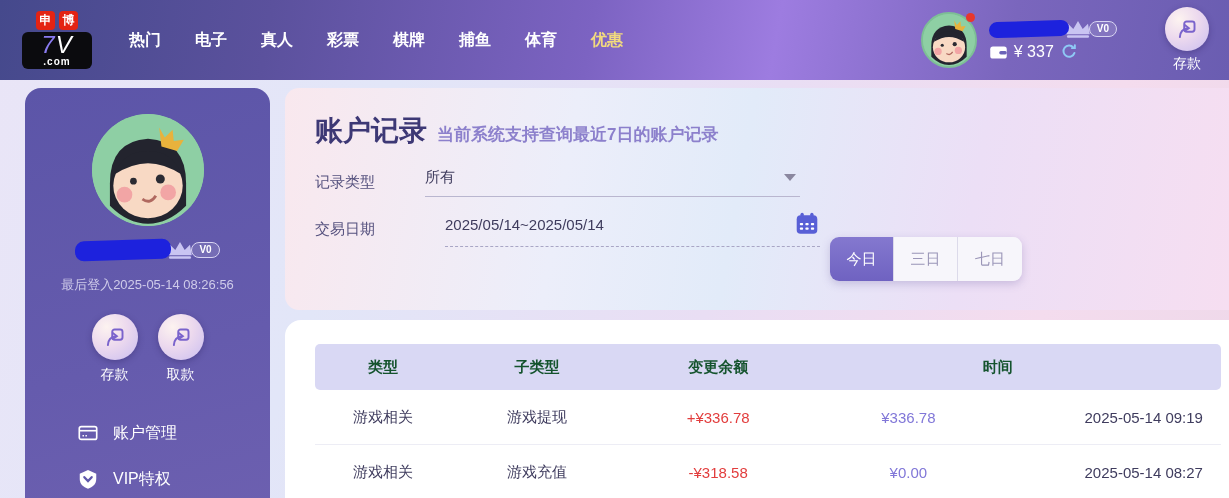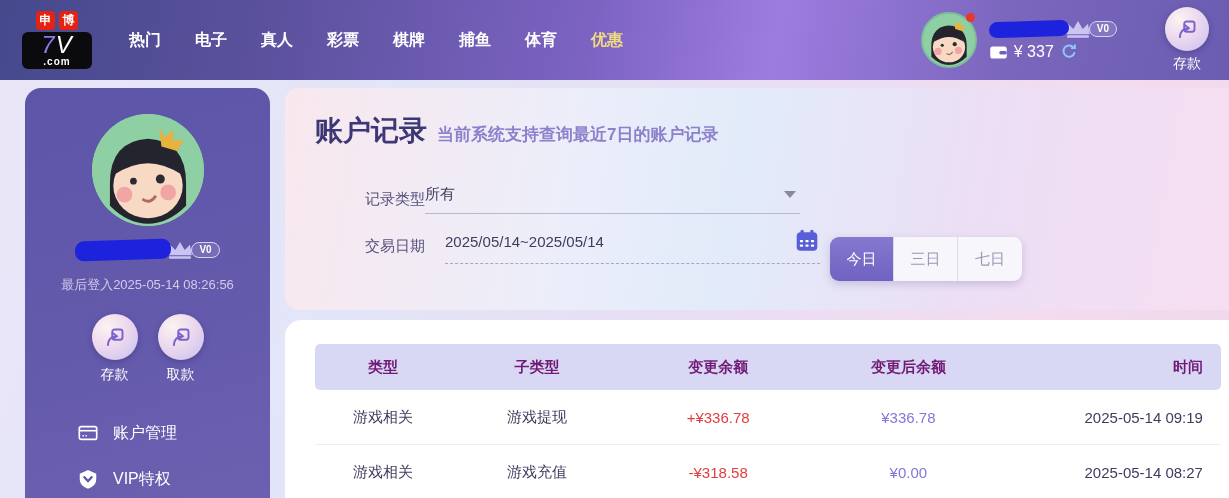--- a/index.html
+++ b/index.html
@@ -66,25 +66,25 @@
   .quick-action .action-label { font-size:14px; margin-top:6px; }
   .side-menu { margin-top:26px; text-align:left; padding-left:52px; }
   .menu-item { display:flex; align-items:flex-end; gap:14px; color:#fff; font-size:16px;
     padding:12px 0; cursor:pointer; }
   .menu-item svg { width:22px; height:22px; flex:none; }
 
   
   .main { position:absolute; left:285px; top:8px; right:0; bottom:0; }
   .filter-card { position:relative; height:222px; border-radius:14px 0 0 14px;
     background:linear-gradient(100deg,#f9e8ee 0%,#eceefa 30%,#e2ebf9 48%,#ecdff6 72%,#f6def1 100%);
-    padding:24px 0 0 30px;text-align:right; }
+    padding:24px 0 0 30px; }
   .title-row { display:flex; align-items:baseline; gap:10px; }
   .page-title { font-size:28px; font-weight:bold; color:#3d3875; }
   .page-subtitle { font-size:17px; color:#8c80cc; font-weight:bold; }
-  .filter-row { display:flex; align-items:center; margin-top:35px; }
+  .filter-row { display:flex; align-items:center; margin-top:18px; }
   .filter-row + .filter-row { margin-top:14px; }
   .filter-label { width:110px; font-size:15px; color:#55517e; flex:none; }
   .filter-field { width:375px; display:flex; align-items:center; justify-content:space-between;
     padding-bottom:9px; cursor:pointer; }
   .filter-field.solid { border-bottom:1px solid #b9b6cf; }
   .filter-field.dashed { border-bottom:1px dashed #a9a6c5;margin-left:20px; }
   .filter-value { font-size:15px; color:#3f3c5e; }
   .caret-down { width:0; height:0; border-left:6px solid transparent; border-right:6px solid transparent;
     border-top:7px solid #8a879f; margin-right:4px; }
   .calendar-icon svg { width:26px; height:26px; display:block; }
@@ -96,21 +96,21 @@
   .range-tab:last-child { border-radius:0 9px 9px 0; border-right:none; }
   .range-tab.active { background:linear-gradient(180deg,#8478cf,#6f62c1); color:#fff; }
 
   .table-card { margin-top:10px; background:#fff; border-radius:16px 0 0 0; height:190px;
     padding:24px 8px 0 30px; }
   .tbl-header { display:flex; background:#d9d8f4; border-radius:5px; height:46px; align-items:center; }
   .tbl-row { display:flex; height:55px; align-items:center; border-bottom:1px solid #ededf5; }
   .col { text-align:center; font-size:15px; }
   .c1 { width:15%; } .c2 { width:19%; } .c3 { width:21%; } .c4 { width:21%; }
   .c5 { width:24%; text-align:right; padding-right:18px; }
-  .tbl-header .col { color:#701a75; font-weight:bold; }
+  .tbl-header .col { color:#14532d; font-weight:bold; }
   .cell-plain { color:#3f3c5e; }
   .cell-change { color:#e23d3d; }
   .cell-after { color:#8177d8; }
 </style>
 </head>
 <body>
 
 <svg width="0" height="0" style="position:absolute">
   <defs>
     <g id="avatar-face">
@@ -305,21 +305,20 @@
         <div class="range-tab">三日</div>
         <div class="range-tab">七日</div>
       </div>
     </section>
 
     <section class="table-card">
       <div class="tbl-header">
         <span class="col c1">类型</span>
         <span class="col c2">子类型</span>
         <span class="col c3">变更余额</span>
-        <span class="col c4">变更后余额</span>
         <span class="col c5">时间</span>
       </div>
       <div class="tbl-row">
         <span class="col c1 cell-plain">游戏相关</span>
         <span class="col c2 cell-plain">游戏提现</span>
         <span class="col c3 cell-change">+¥336.78</span>
         <span class="col c4 cell-after">¥336.78</span>
         <span class="col c5 cell-plain">2025-05-14 09:19</span>
       </div>
       <div class="tbl-row">

